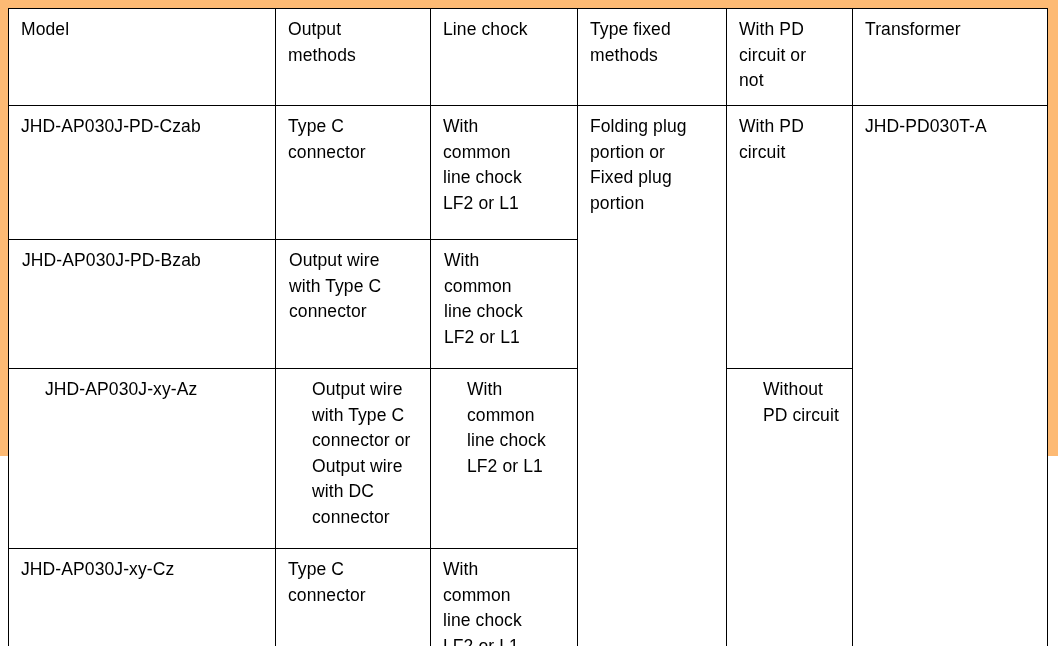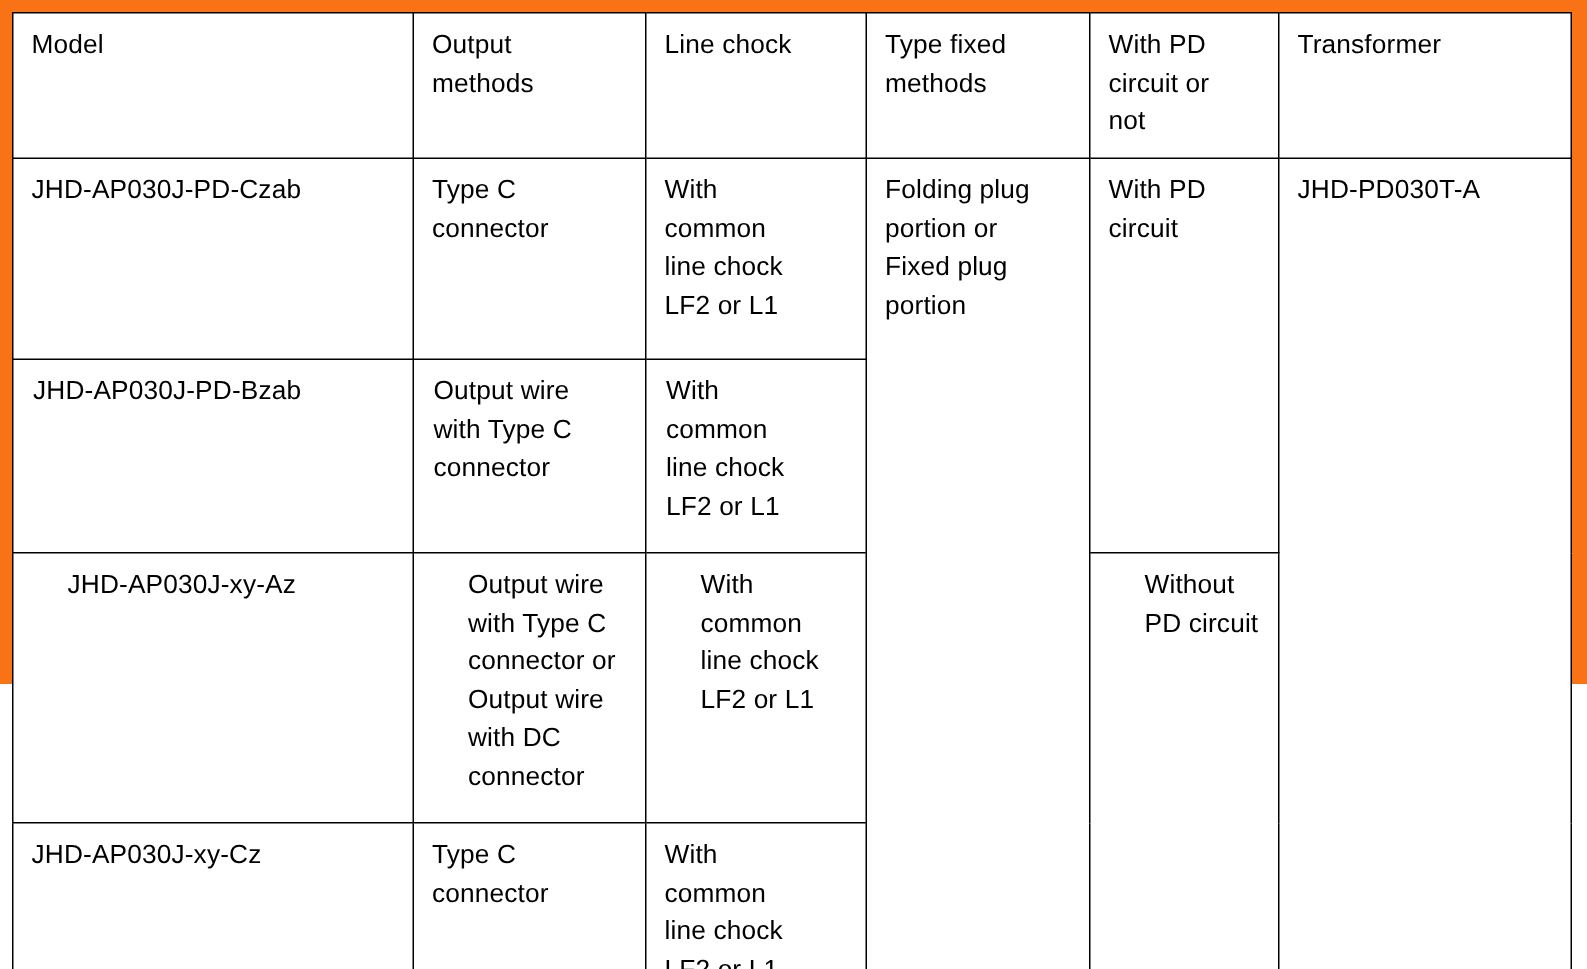--- a/index.html
+++ b/index.html
@@ -11,21 +11,21 @@
     width: 1058px;
     height: 646px;
     overflow: hidden;
     font-family: "Liberation Sans", sans-serif;
     color: #000000;
   }
   .page {
     position: relative;
     width: 1058px;
     height: 456px;
-    background: #f97316;
+    background: #fdba74;
   }
   table.spec-table {
     position: absolute;
     left: 8px;
     top: 8px;
     width: 1039px;
     border-collapse: collapse;
     table-layout: fixed;
     background: #ffffff;
   }

